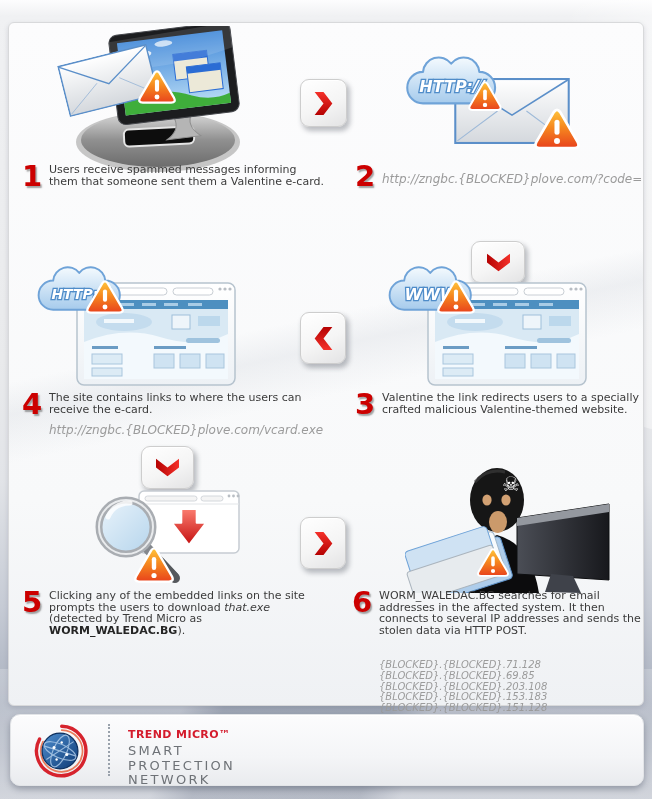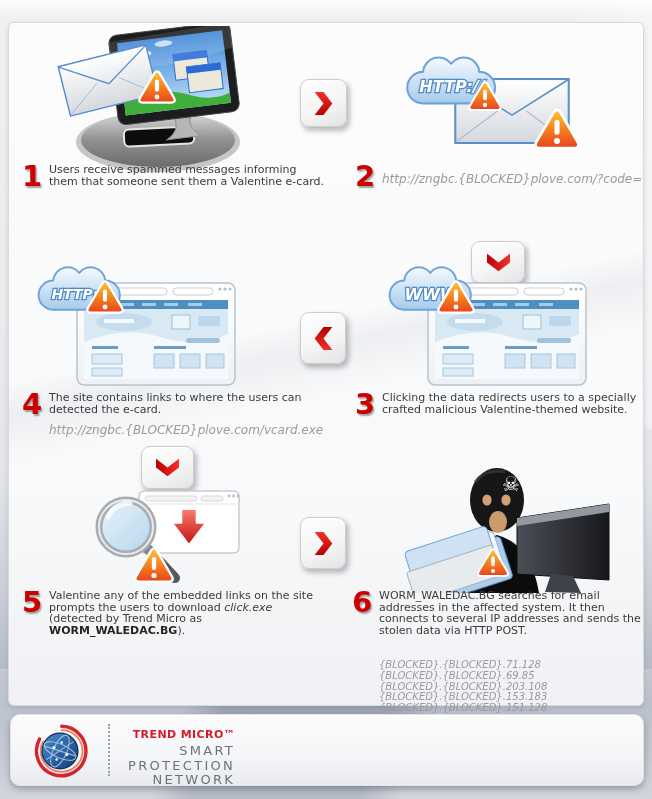--- a/index.html
+++ b/index.html
@@ -35,21 +35,21 @@
   .it{font-style:italic;}
   .url{margin-top:10px;font-size:12px;line-height:11px;font-style:italic;color:#9b9b9b;}
   .ips{margin-top:24px;font-size:10px;line-height:10.6px;font-style:italic;color:#9b9b9b;}
   .footer{position:absolute;left:10px;top:714px;width:632px;height:70px;border-radius:10px;
       border:1px solid #e2e4e7;
       background:linear-gradient(180deg,#fcfcfd 0%,#f4f5f7 60%,#e9ebee 100%);
       box-shadow:0 3px 6px rgba(40,48,70,.35), inset 0 1px 0 #fff;}
   .logo{position:absolute;left:20px;top:7px;}
   .divider{position:absolute;left:97px;top:9px;height:52px;width:0;
       border-left:2px dotted #99a1ab;}
-  .wordmark{position:absolute;left:117px;top:13px;text-align:right;}
+  .wordmark{position:absolute;left:117px;top:13px;}
   .brand{font-size:11px;font-weight:bold;letter-spacing:.4px;color:#d41b2c;margin-bottom:3px;}
   .brand-line{font-size:13px;letter-spacing:2.3px;color:#6e7277;line-height:14.5px;}
   .cloud-text{font-weight:bold;font-style:italic;fill:#fff;stroke:#4f8cc9;stroke-width:2.6;
       paint-order:stroke;font-family:"DejaVu Sans",sans-serif;}
 </style>
 </head>
 <body>
 
 <div class="bg"></div>
 <div class="streak-tr"></div>
@@ -232,28 +232,28 @@
 
 <div class="flow-btn" style="left:300px;top:312px;width:44px;height:50px">
   <svg style="transform:rotate(180deg)" width="23" height="27" viewBox="0 0 26 30">
       <use href="#chevSym"></use>
     </svg>
 </div>
 
 <div class="step" style="left:22px;top:392px;width:302px">
   <div class="num">4</div>
   <div>
-    <div class="txt">The site contains links to where the users can detected the e-card.</div>
+    <div class="txt">The site contains links to where the users can receive the e-card.</div>
     <div class="url">http://zngbc.{BLOCKED}plove.com/vcard.exe</div>
   </div>
 </div>
 
 <div class="step" style="left:355px;top:392px;width:292px">
   <div class="num">3</div>
-  <div class="txt">Clicking the data redirects users to a specially crafted malicious Valentine-themed website.</div>
+  <div class="txt">Valentine the link redirects users to a specially crafted malicious Valentine-themed website.</div>
 </div>
 
 <div class="flow-btn" style="left:141px;top:446px;width:51px;height:41px">
   <svg class="rot90" width="23" height="27" viewBox="0 0 26 30">
       <use href="#chevSym"></use>
     </svg>
 </div>
 
 <svg class="illo" style="left:88px;top:487px" width="155" height="103" viewBox="0 0 155 103">
   <g>
@@ -301,21 +301,21 @@
     <rect x="16" y="88" width="86" height="44" rx="4" fill="#aecdeb" stroke="#5f93c9"></rect>
     <rect x="11" y="81" width="86" height="44" rx="4" fill="#f7fafc" stroke="#9fb6ca"></rect>
     <rect x="6" y="74" width="86" height="44" rx="4" fill="#cfe2f3" stroke="#6fa3d8"></rect>
     <rect x="2" y="94" width="90" height="32" rx="3" fill="#e7ebee" stroke="#aab4bd"></rect>
   </g>
   <use href="#warnSym" width="32" height="30" x="72" y="88"></use>
 </svg>
 
 <div class="step" style="left:22px;top:590px;width:302px">
   <div class="num">5</div>
-  <div class="txt"><span>Valentine any of the embedded links on the site prompts the users to download </span><span class="it">click.exe</span><span> (detected by Trend Micro as </span><b>WORM_WALEDAC.BG</b><span>).</span></div>
+  <div class="txt"><span>Clicking any of the embedded links on the site prompts the users to download </span><span class="it">that.exe</span><span> (detected by Trend Micro as </span><b>WORM_WALEDAC.BG</b><span>).</span></div>
 </div>
 
 <div class="step" style="left:352px;top:590px;width:294px">
   <div class="num">6</div>
   <div>
     <div class="txt">WORM_WALEDAC.BG searches for email addresses in the affected system. It then connects to several IP addresses and sends the stolen data via HTTP POST.</div>
     <div class="ips">
       <div>{BLOCKED}.{BLOCKED}.71.128</div>
       <div>{BLOCKED}.{BLOCKED}.69.85</div>
       <div>{BLOCKED}.{BLOCKED}.203.108</div>

